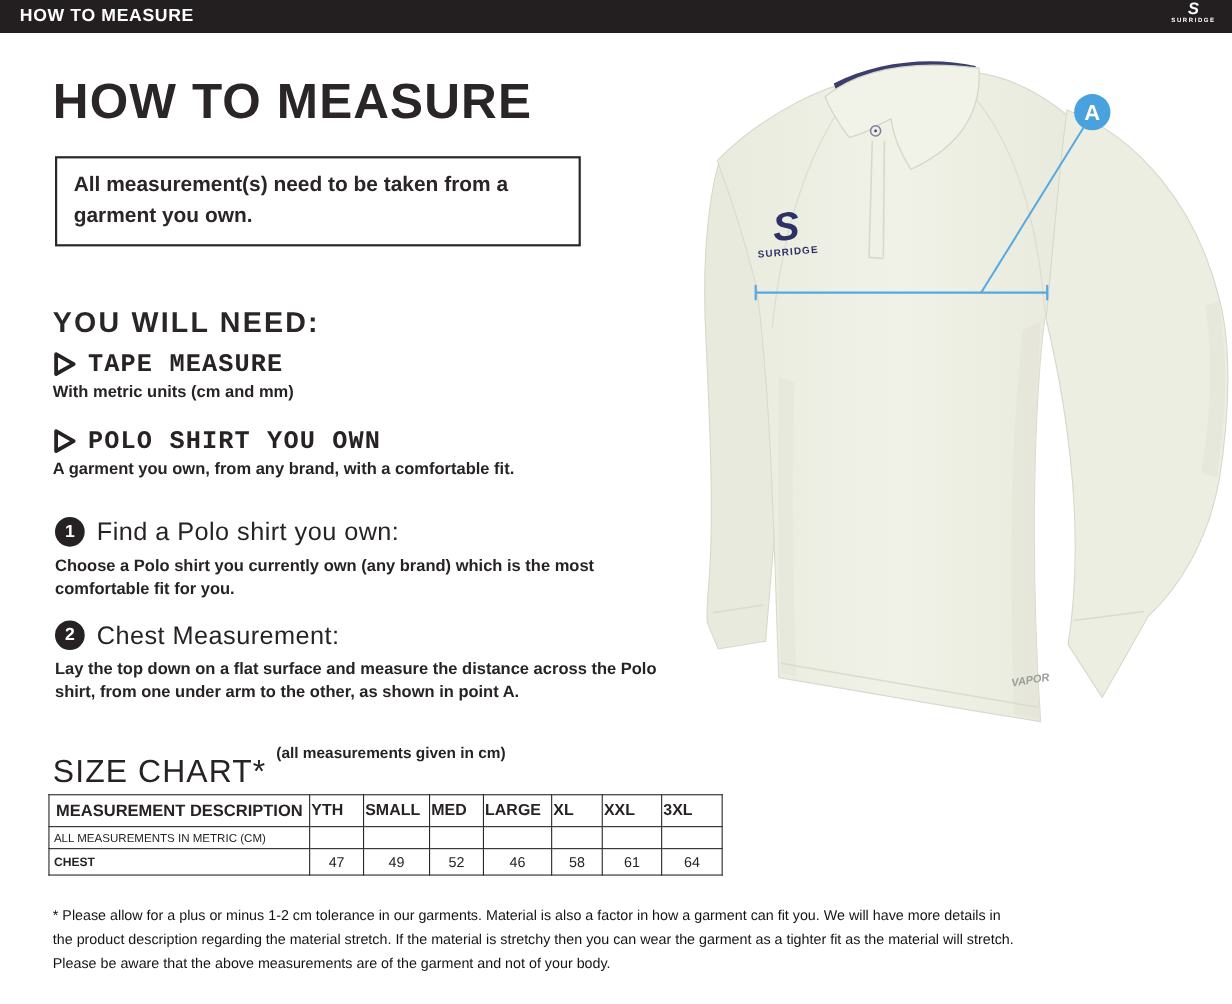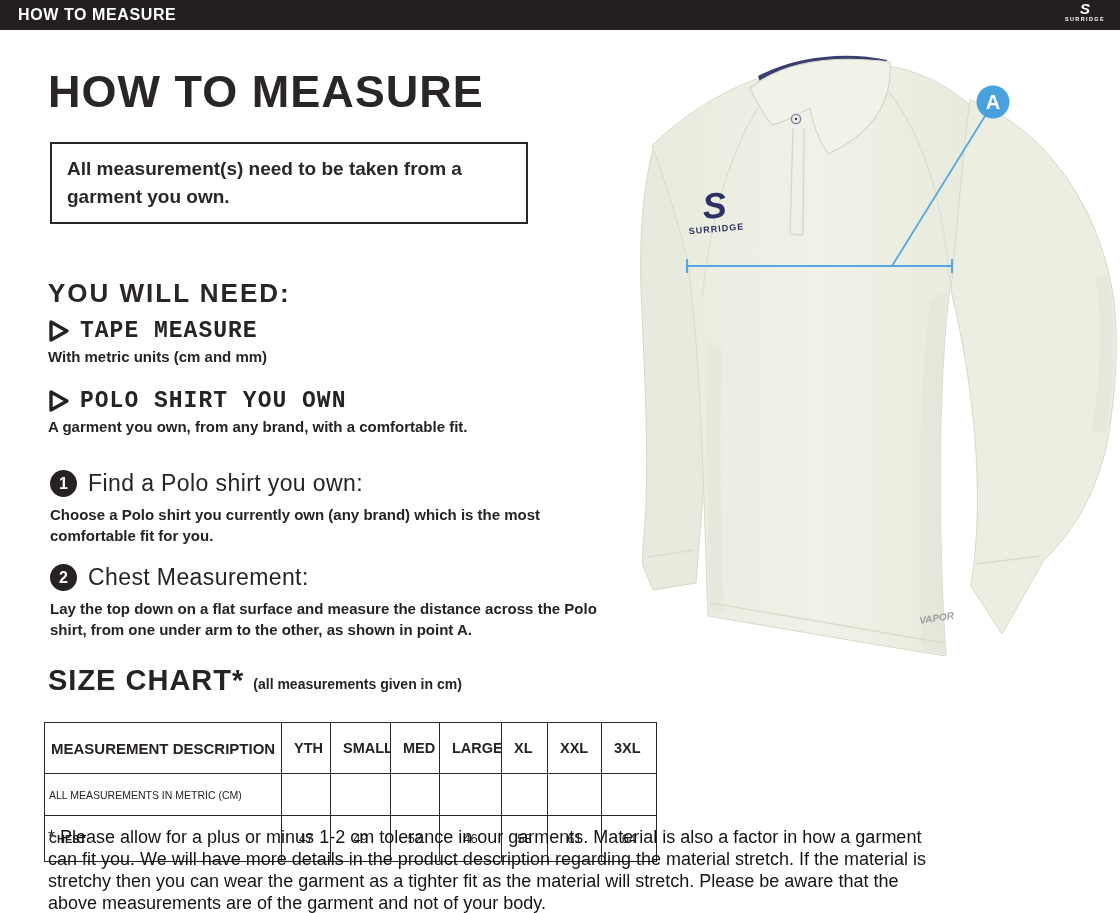--- a/index.html
+++ b/index.html
@@ -50,41 +50,41 @@
   #step-2 { top:564px; }
   .step .head { display:flex; align-items:center; gap:11px; }
   .step .badge {
     width:27px; height:27px; border-radius:50%; background:#262223; color:#fff;
     font-weight:bold; font-size:16px; display:flex; align-items:center; justify-content:center;
   }
   .step .title { font-size:23px; font-weight:400; letter-spacing:.4px; }
   .step .desc  { margin-top:7px; font-size:15px; font-weight:bold; line-height:21px; width:548px; }
 
   .sc-head { position:absolute; left:48px; top:664px; display:flex; align-items:flex-start; gap:9px; }
-  .sc-title { font-size:29px; font-weight:700; letter-spacing:1px; }
+  .sc-title { font-size:29px; font-weight:400; letter-spacing:1px;margin-top:22px; }
   .sc-sub   { font-size:14px; font-weight:bold; padding-top:12px; }
 
   
   table.size-table {
     position:absolute; left:44px; top:722px; width:612px;
     border-collapse:collapse; table-layout:fixed;
   }
   .size-table th, .size-table td {
-    border:1.6px solid #2a2627; padding:12px; overflow:hidden; white-space:nowrap;
+    border:1.6px solid #2a2627; padding:1px; overflow:hidden; white-space:nowrap;
   }
   .size-table thead th { height:26px; font-size:14.5px; font-weight:bold; text-align:left; }
   .size-table thead th:first-child { text-align:left; padding-left:6px; font-size:15px; }
   tr.row-metric td { height:17px; }
   tr.row-metric td:first-child { font-size:10.5px; font-weight:normal; text-align:left; padding-left:4px; }
   tr.row-values td { height:21px; font-size:13px; text-align:center; }
   tr.row-values td:first-child { font-size:11px; font-weight:600; text-align:left; padding-left:4px; }
 
   .footnote {
     position:absolute; left:48px; top:808px; width:880px;
-    font-size:18px; line-height:22px; color:#141414;
+    font-size:13px; line-height:22px; color:#141414;
   }
 
   
   .shirt-wrap { position:absolute; left:640px; top:42px; width:480px; height:710px; }
 </style>
 </head>
 <body>
 
 <header class="topbar">
   <span class="topbar-title">HOW TO MEASURE</span>

